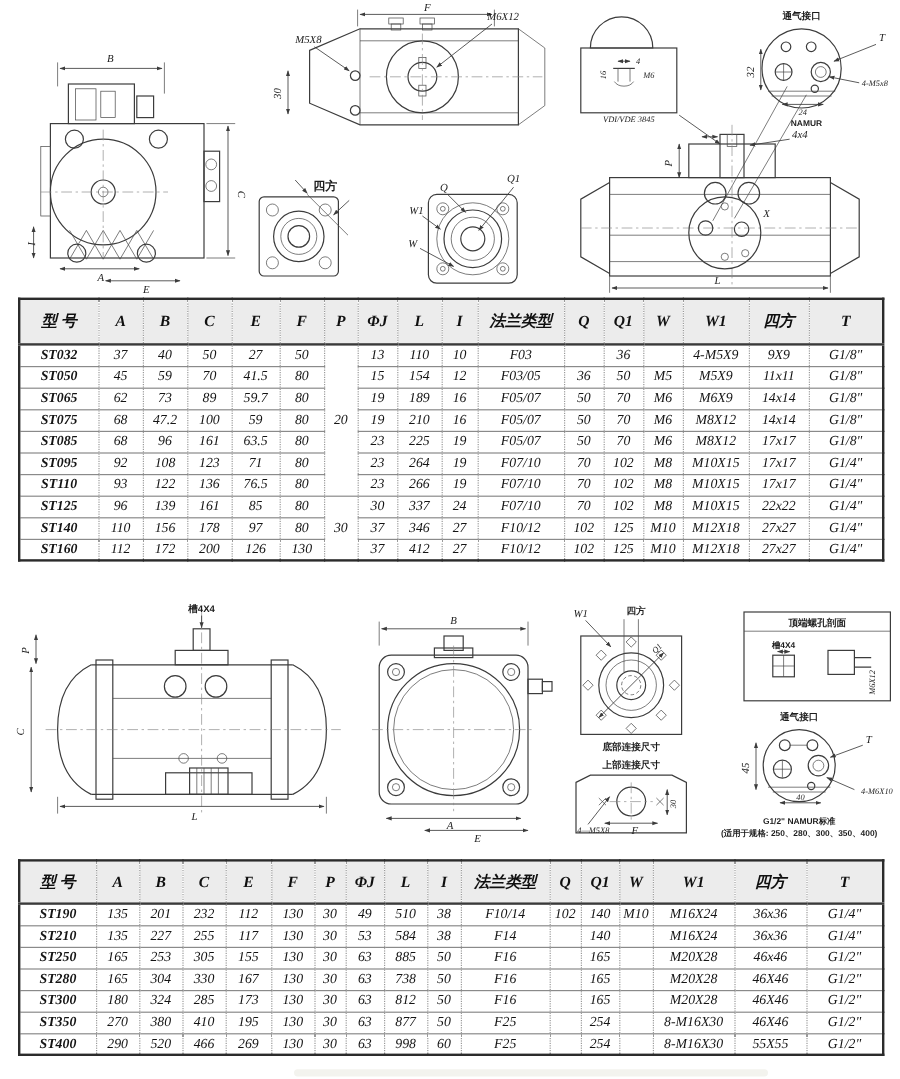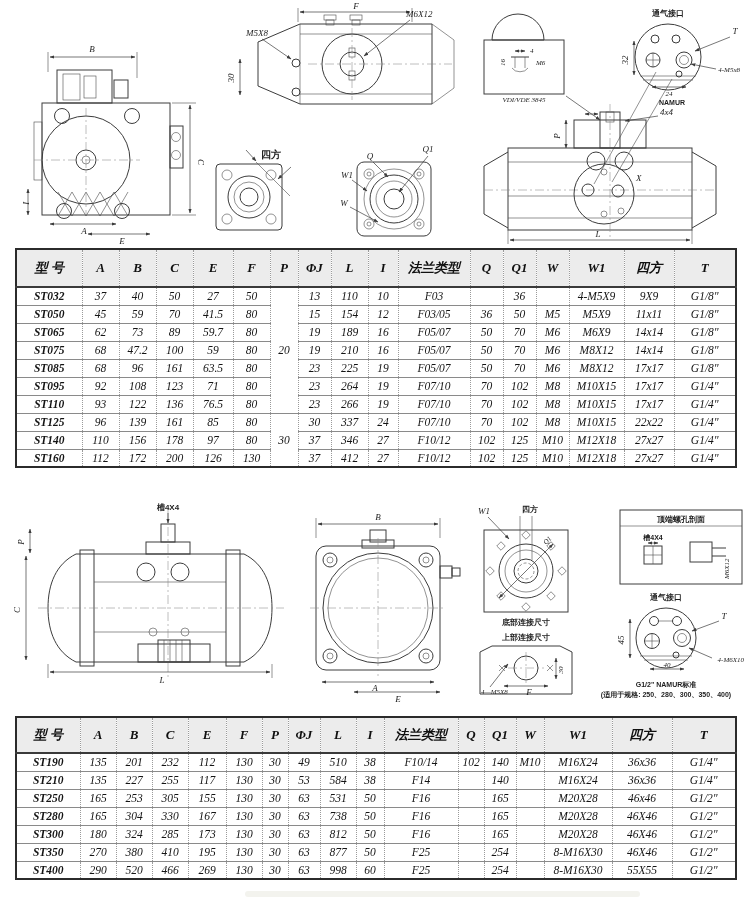--- a/index.html
+++ b/index.html
@@ -712,21 +712,21 @@
         </tr>
         <tr>
           <td class="model">ST250</td>
           <td>165</td>
           <td>253</td>
           <td>305</td>
           <td>155</td>
           <td>130</td>
           <td>30</td>
           <td>63</td>
-          <td>531</td>
+          <td>885</td>
           <td>50</td>
           <td>F16</td>
           <td></td>
           <td>165</td>
           <td></td>
           <td>M20X28</td>
           <td>46x46</td>
           <td>G1/2"</td>
         </tr>
         <tr>

